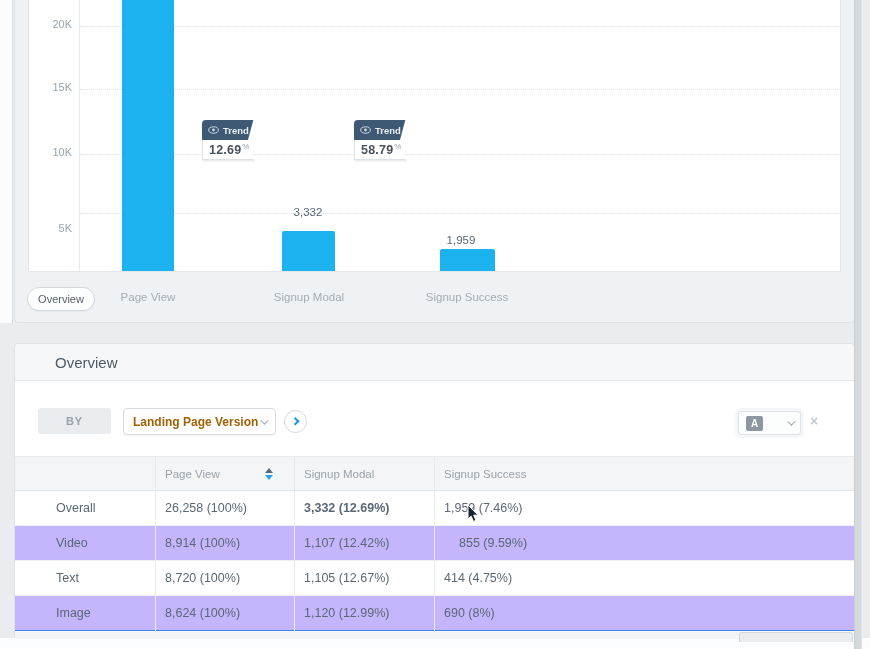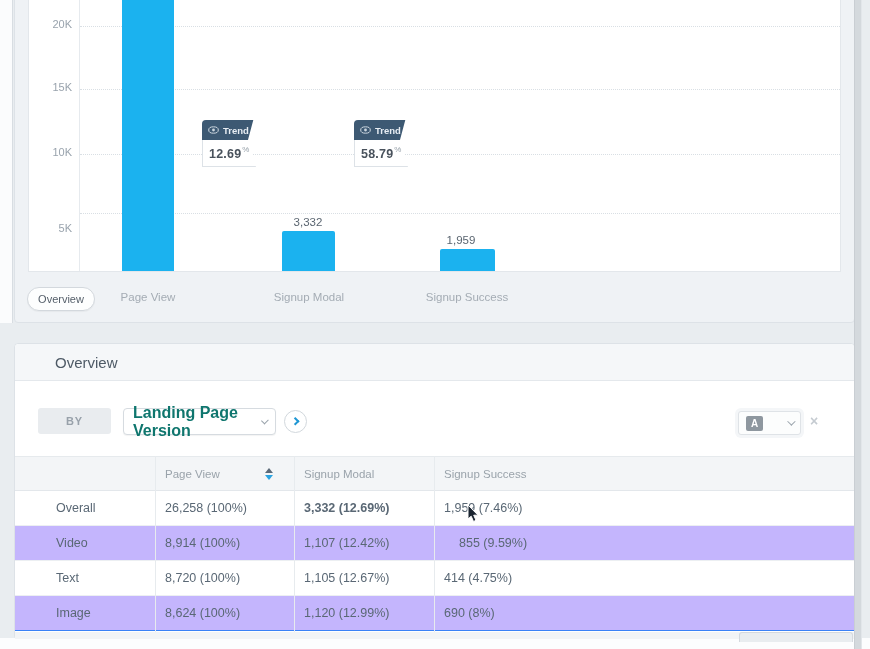--- a/index.html
+++ b/index.html
@@ -19,42 +19,42 @@
   #y-axis-line { position:absolute; left:50px; top:0; width:1px; height:283px; background:#e6eaee; }
   .gridline { position:absolute; left:51px; right:0; height:0; border-top:1px dotted #d9dfe4; }
   .bar { position:absolute; background:#1bb2ef; border-radius:2px 2px 0 0; }
   .bar-value { position:absolute; width:80px; text-align:center; font-size:11.5px; color:#5a6570; }
 
   .trend-badge { position:absolute; width:54px; height:47px;
     clip-path:polygon(0 0, 95% 0, 85% 43%, 100% 100%, 0 100%);
     border-radius:4px; filter:drop-shadow(0 1px 1px rgba(40,60,80,.15)); }
   .tb-head { height:20px; background:#3d5973; border-radius:4px 2px 0 0; display:flex; align-items:center; gap:4px; padding-left:6px; }
   .tb-head span { font-size:9.5px; font-weight:bold; color:#e7edf3; }
-  .tb-body { height:27px; background:#fff; box-shadow:inset 0 -1px 0 #dde2e7, inset 1px 0 0 #dde2e7; display:flex; align-items:center; padding-left:7px; }
+  .tb-body { height:20px; background:#fff; box-shadow:inset 0 -1px 0 #dde2e7, inset 1px 0 0 #dde2e7; display:flex; align-items:center; padding-left:7px; }
   .tb-value { font-size:12.5px; font-weight:bold; color:#49525c; letter-spacing:.2px; }
   .tb-unit { font-size:8px; color:#96a0a9; margin-left:1px; transform:translateY(-4px); }
 
   #chart-footer { position:absolute; left:0; top:283px; width:100%; height:52px; }
   #overview-pill { position:absolute; left:12px; top:15px; width:68px; height:24px; background:#fdfefe;
     border:1px solid #d3d8dd; border-radius:12px; font-size:11px; color:#555f6a; display:flex;
     align-items:center; justify-content:center; box-shadow:0 1px 1px rgba(0,0,0,.04); }
   .step-label { position:absolute; top:19px; width:120px; text-align:center; font-size:11.5px; color:#a4acb4; }
 
   
   #overview-card { left:14px; top:343px; width:841px; height:296px; background:#fff; border:1px solid #dde2e7; border-radius:4px 4px 3px 3px; }
   #panel-header { position:absolute; left:0; top:0; width:100%; height:37px; background:#f5f7f9;
     border-bottom:1px solid #e4e8ec; border-radius:4px 4px 0 0; }
   #panel-title { position:absolute; left:40px; top:10px; font-size:15px; color:#4e5a66; }
 
   #by-button { position:absolute; left:23px; top:64px; width:73px; height:26px; background:#e9ecef; border-radius:3px;
     font-size:11px; font-weight:bold; letter-spacing:.8px; color:#98a1aa; display:flex; align-items:center; justify-content:center; }
   #breakdown-select { position:absolute; left:108px; top:64px; width:153px; height:27px; background:#fff;
     border:1px solid #d6dbe0; border-radius:4px; box-shadow:0 1px 1px rgba(0,0,0,.05);
     display:flex; align-items:center; justify-content:space-between; padding:0 9px; }
-  #breakdown-select .lbl { font-size:16px; font-weight:bold; color:#0f766e; }
+  #breakdown-select .lbl { font-size:12px; font-weight:bold; color:#a16207; }
   .chev-down { width:6px; height:6px; border-right:1.5px solid #9aa3ac; border-bottom:1.5px solid #9aa3ac;
     transform:rotate(45deg) translateY(-2px); display:inline-block; }
   #apply-button { position:absolute; left:269px; top:66px; width:23px; height:23px; border-radius:50%;
     background:#fff; border:1px solid #d2d8dd; display:flex; align-items:center; justify-content:center; }
   .chev-right { width:6px; height:6px; border-right:2px solid #1f97d4; border-top:2px solid #1f97d4;
     transform:rotate(45deg) translateX(-1px); display:inline-block; }
   #series-select { position:absolute; left:723px; top:67px; width:63px; height:24px; background:#fcfdfd;
     border:1px solid #dfe3e7; border-radius:3px; box-shadow:0 0 0 3px #f4f6f8;
     display:flex; align-items:center; justify-content:space-between; padding:0 7px; }
   #series-badge { width:17px; height:15px; background:#8e979f; border-radius:2px; color:#fff;
@@ -99,21 +99,21 @@
     <div id="y-axis-line"></div>
     <div class="gridline" style="top:36px;"></div>
     <div class="gridline" style="top:99px;"></div>
     <div class="gridline" style="top:164px;"></div>
     <div class="gridline" style="top:223px;"></div>
 
     <div class="bar" style="left:93px; top:-4px; width:52px; height:287px; border-radius:0;"></div>
     <div class="bar" style="left:253px; top:241px; width:53px; height:42px;"></div>
     <div class="bar" style="left:411px; top:259px; width:55px; height:24px;"></div>
 
-    <div class="bar-value" style="left:239px; top:226px;">3,332</div>
+    <div class="bar-value" style="left:239px; top:216px;">3,332</div>
     <div class="bar-value" style="left:392px; top:244px;">1,959</div>
 
     <div class="trend-badge" style="left:173px; top:130px;">
       <div class="tb-head">
         <svg class="eye" width="11" height="8" viewBox="0 0 11 8">
           <ellipse cx="5.5" cy="4" rx="4.8" ry="3.2" fill="none" stroke="#cdd7e0" stroke-width="1"></ellipse>
           <circle cx="5.5" cy="4" r="1.4" fill="#cdd7e0"></circle>
         </svg>
         <span>Trend</span>
       </div>

